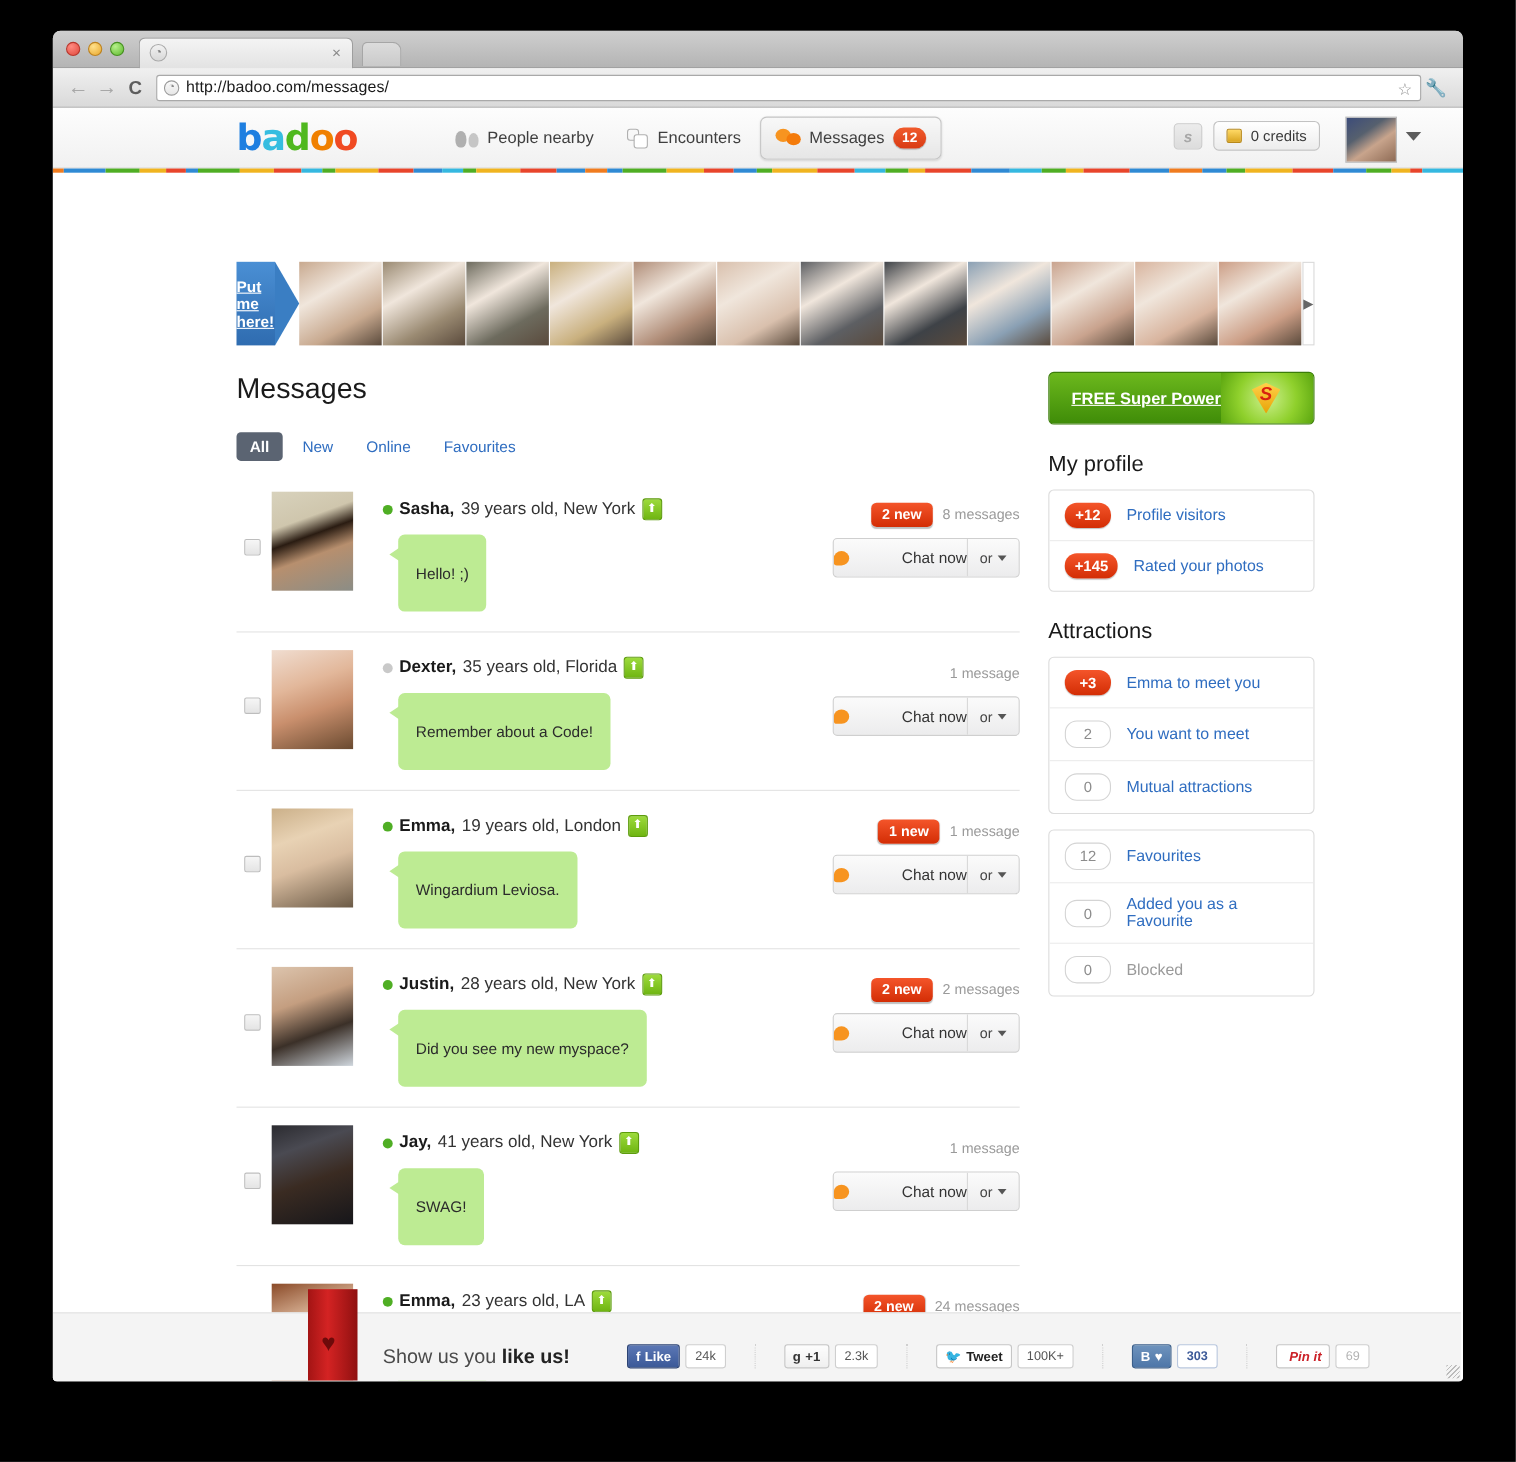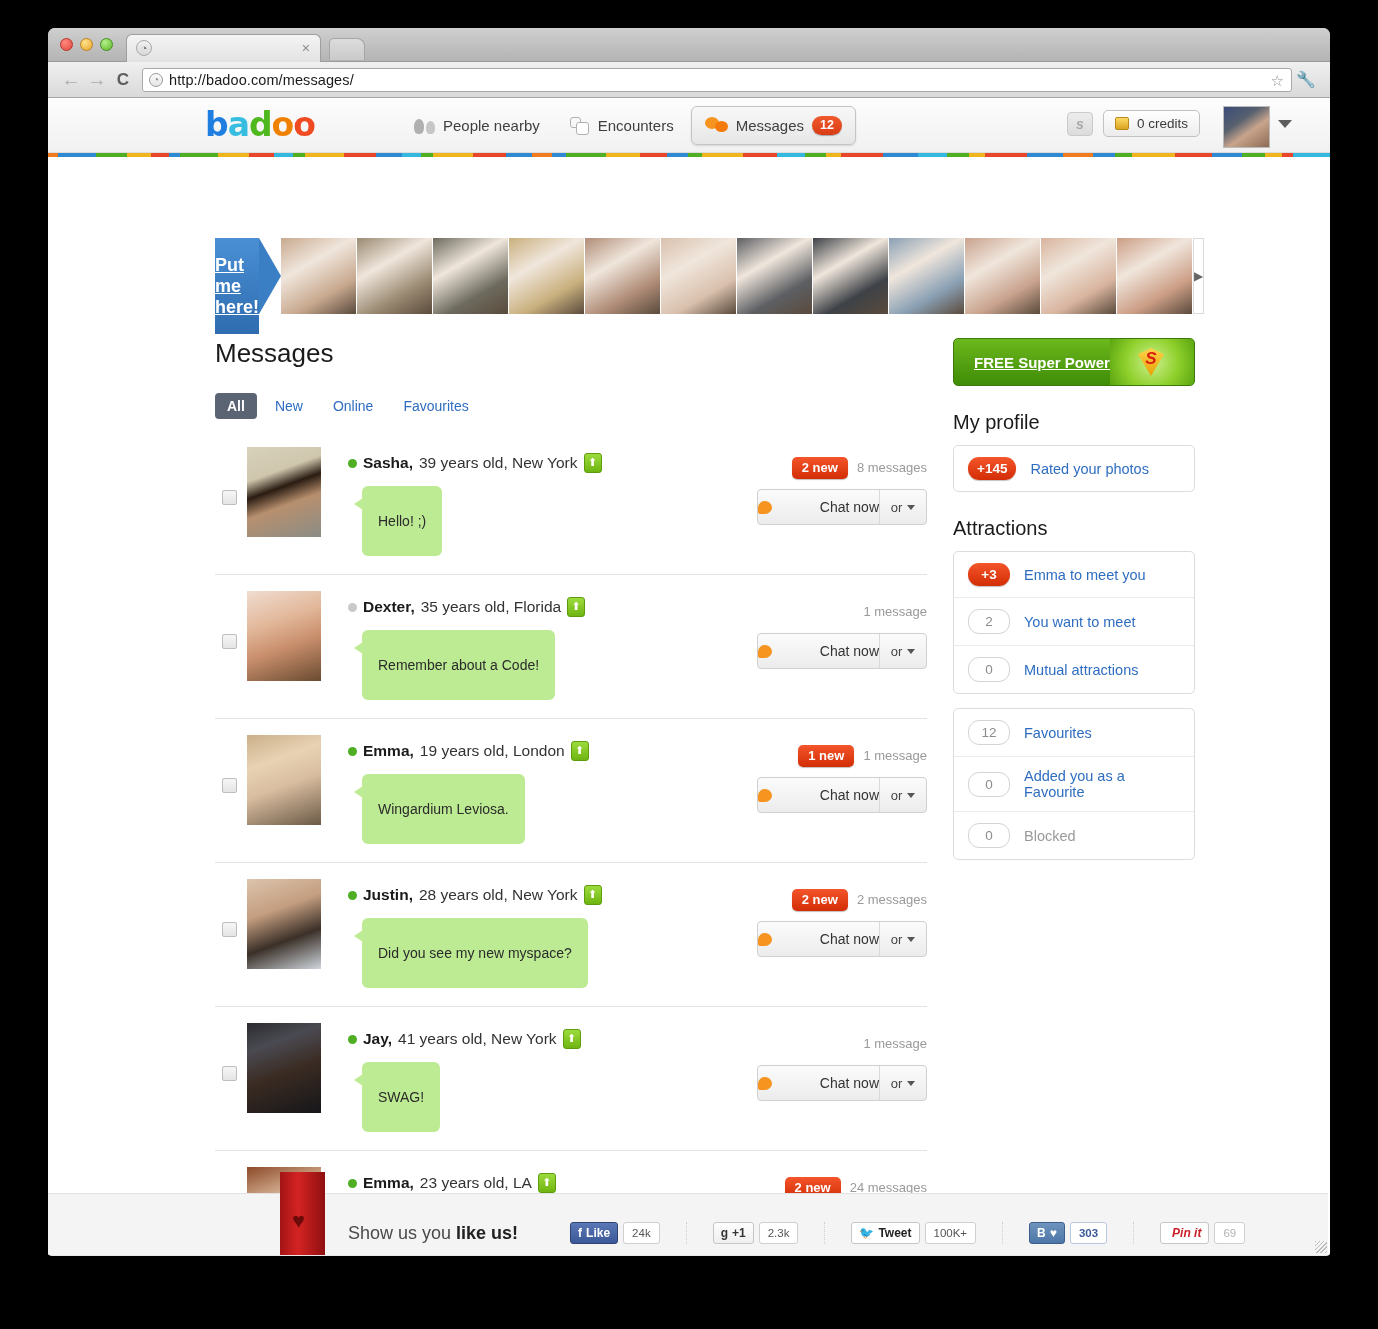--- a/index.html
+++ b/index.html
@@ -72,21 +72,21 @@
 
   
   #page{ position:relative; height:1157px; background:#fff; overflow:hidden; }
 
   
   .site-header{
     position:relative; height:55px; background:linear-gradient(to bottom,#fdfdfd,#f1f1f1);
     border-bottom:1px solid #dcdcdc;
   }
   .logo{
-    position:absolute; left:157px; top:10px;
+    position:absolute; left:167px; top:10px;
     font-size:33px; font-weight:bold; letter-spacing:-1px; line-height:34px;
     font-family:"DejaVu Sans", sans-serif;
   }
   .logo .c1{color:#1f7fe0} .logo .c2{color:#36bde0} .logo .c3{color:#4fb81f}
   .logo .c4{color:#f08000} .logo .c5{color:#f04a22}
 
   .mainnav{ position:absolute; left:353px; top:8px; display:flex; align-items:center; gap:4px;}
   .navitem{
     display:flex; align-items:center; gap:8px; padding:8px 13px; border-radius:6px;
     font-size:15px; color:#3f3f3f; height:39px;
@@ -132,24 +132,24 @@
   }
   .caret{ position:absolute; right:38px; top:22px; width:0;height:0;
     border-left:7px solid transparent;border-right:7px solid transparent;border-top:8px solid #5c5c5c;}
 
   .colorstripe{ display:flex; height:4px; }
   .colorstripe span{ display:block; height:4px; }
 
   
   .photo-strip{ position:absolute; left:167px; top:140px; width:980px; height:82px; display:flex;}
   .putme{
-    position:relative; width:110px; height:96px;
+    position:relative; width:110px; height:76px;
     background:linear-gradient(to bottom,#4a8fd4,#2f6cb0);
     display:flex; align-items:center; justify-content:center;
-    color:#fff; font-size:18px; font-weight:bold; text-decoration:underline;
+    color:#fff; font-size:14px; font-weight:bold; text-decoration:underline;
     z-index:2;
   }
   .putme:after{
     content:""; position:absolute; right:-22px; top:0;
     border-top:38px solid transparent; border-bottom:38px solid transparent;
     border-left:22px solid #3a7ec3;
   }
   .thumb{ width:75px;height:76px; margin-left:1px; }
   .thumb.off{ margin-left:22px; }
   .strip-arrow{
@@ -620,20 +620,24 @@
       <div class="col-side">
         <div class="sp-banner">
           <span class="sp-text">FREE Super Powers!</span>
           <span class="sp-burst"></span>
           <span class="sp-shield">S</span>
         </div>
 
         <h2 class="side-h">My profile</h2>
         <div class="card" id="card-profile">
             <div class="card-row">
+              <span class="pill-hot">+12</span>
+              <span class="card-link">Profile visitors</span>
+            </div>
+            <div class="card-row">
               <span class="pill-hot">+145</span>
               <span class="card-link">Rated your photos</span>
             </div>
           </div>
 
         <h2 class="side-h">Attractions</h2>
         <div class="card" id="card-attractions">
             <div class="card-row">
               <span class="pill-hot">+3</span>
               <span class="card-link">Emma to meet you</span>

